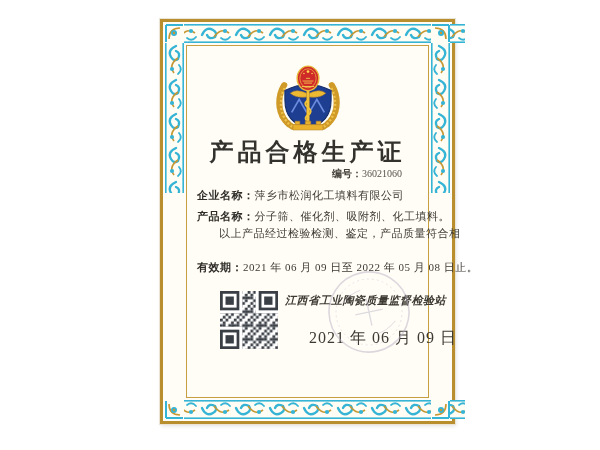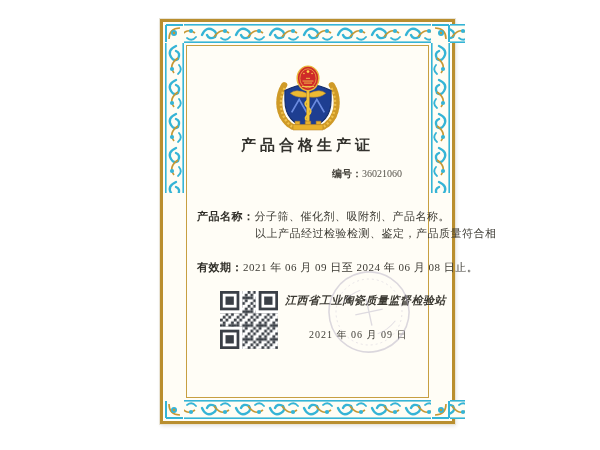--- a/index.html
+++ b/index.html
@@ -28,41 +28,41 @@
   .corner-br{bottom:2px;right:2px;transform:scale(-1,-1);}
   .inner-line{
     position:absolute;inset:23px;border:1px solid #c79f41;pointer-events:none;
   }
   .content{position:absolute;left:26px;right:26px;top:26px;bottom:26px;}
 
   
   .emblem{position:absolute;top:12px;left:50%;transform:translateX(-50%);}
   .title{
     position:absolute;top:88px;left:0;right:0;text-align:center;
-    font-size:15px;font-weight:bold;color:#33322d;letter-spacing:4px;white-space:nowrap;
+    font-size:24px;font-weight:bold;color:#33322d;letter-spacing:4px;white-space:nowrap;
   }
   .serial{
     position:absolute;top:119px;right:24px;font-size:10px;color:#55524a;white-space:nowrap;
   }
   .serial .lab{font-weight:bold;color:#45423b;}
   .row{position:absolute;left:8px;right:2px;font-size:11px;color:#3c3a33;
        letter-spacing:0.5px;white-space:nowrap;}
   .row .lab{font-weight:bold;color:#2f2d27;}
   .r-field1{top:140px;}
   .r-field2{top:161px;}
-  .r-stmt1{top:178px;left:30px;margin-left:36px;}
+  .r-stmt1{top:178px;left:30px;}
   .r-stmt2{top:195px;}
   .r-valid{top:212px;}
   .qr{position:absolute;left:30px;top:243px;width:60px;height:58px;}
   .issuer{
     position:absolute;left:96px;top:245px;font-size:11px;font-weight:bold;
     color:#3c3a33;letter-spacing:0.5px;white-space:nowrap;font-style:italic;
   }
   .issue-date{
-    position:absolute;left:120px;top:280px;font-size:10px;color:#3c3a33;
+    position:absolute;left:120px;top:280px;font-size:16px;color:#3c3a33;
     letter-spacing:1px;white-space:nowrap;
   }
   .seal{position:absolute;left:136px;top:220px;width:88px;height:88px;opacity:0.5;}
 </style>
 </head>
 <body>
 
 <div class="cert">
 
   <svg width="0" height="0" style="position:absolute">
@@ -160,26 +160,27 @@
       <circle cx="44" cy="19" r="1.1" fill="#ffd84d"></circle>
       <circle cx="56" cy="19" r="1.1" fill="#ffd84d"></circle>
       <path d="M42 30 h16 M44 33 h12 M47 26 h6" stroke="#f0c14b" stroke-width="1.4"></path>
       <path d="M41 38 h18" stroke="#f0c14b" stroke-width="1.6"></path>
     </svg>
 
     <div class="title">产品合格生产证</div>
 
     <div class="serial"><span class="lab">编号：</span><span>36021060</span></div>
 
-
-    <div class="row r-field2"><span class="lab">产品名称：</span><span>分子筛、催化剂、吸附剂、产品名称。</span></div>
+    <div class="row r-field1"><span class="lab">企业名称：</span><span>萍乡市松润化工填料有限公司</span></div>
+
+    <div class="row r-field2"><span class="lab">产品名称：</span><span>分子筛、催化剂、吸附剂、化工填料。</span></div>
 
     <div class="row r-stmt1">以上产品经过检验检测、鉴定，产品质量符合相</div>
 
-    <div class="row r-valid"><span class="lab">有效期：</span><span>2021 年 06 月 09 日至 2024 年 06 月 08 日止。</span></div>
+    <div class="row r-valid"><span class="lab">有效期：</span><span>2021 年 06 月 09 日至 2022 年 05 月 08 日止。</span></div>
 
     <svg class="qr" viewBox="0 0 60 60">
       <defs>
         <pattern id="qrNoise" width="14.3" height="14.3" patternUnits="userSpaceOnUse">
           <rect width="14.3" height="14.3" fill="#ffffff"></rect>
           <g fill="#3a3f46">
             <rect x="0" y="0" width="2.86" height="2.86"></rect>
               <rect x="5.7" y="0" width="2.86" height="2.86"></rect>
             <rect x="11.4" y="2.86" width="2.86" height="2.86"></rect>
               <rect x="2.86" y="2.86" width="2.86" height="2.86"></rect>

